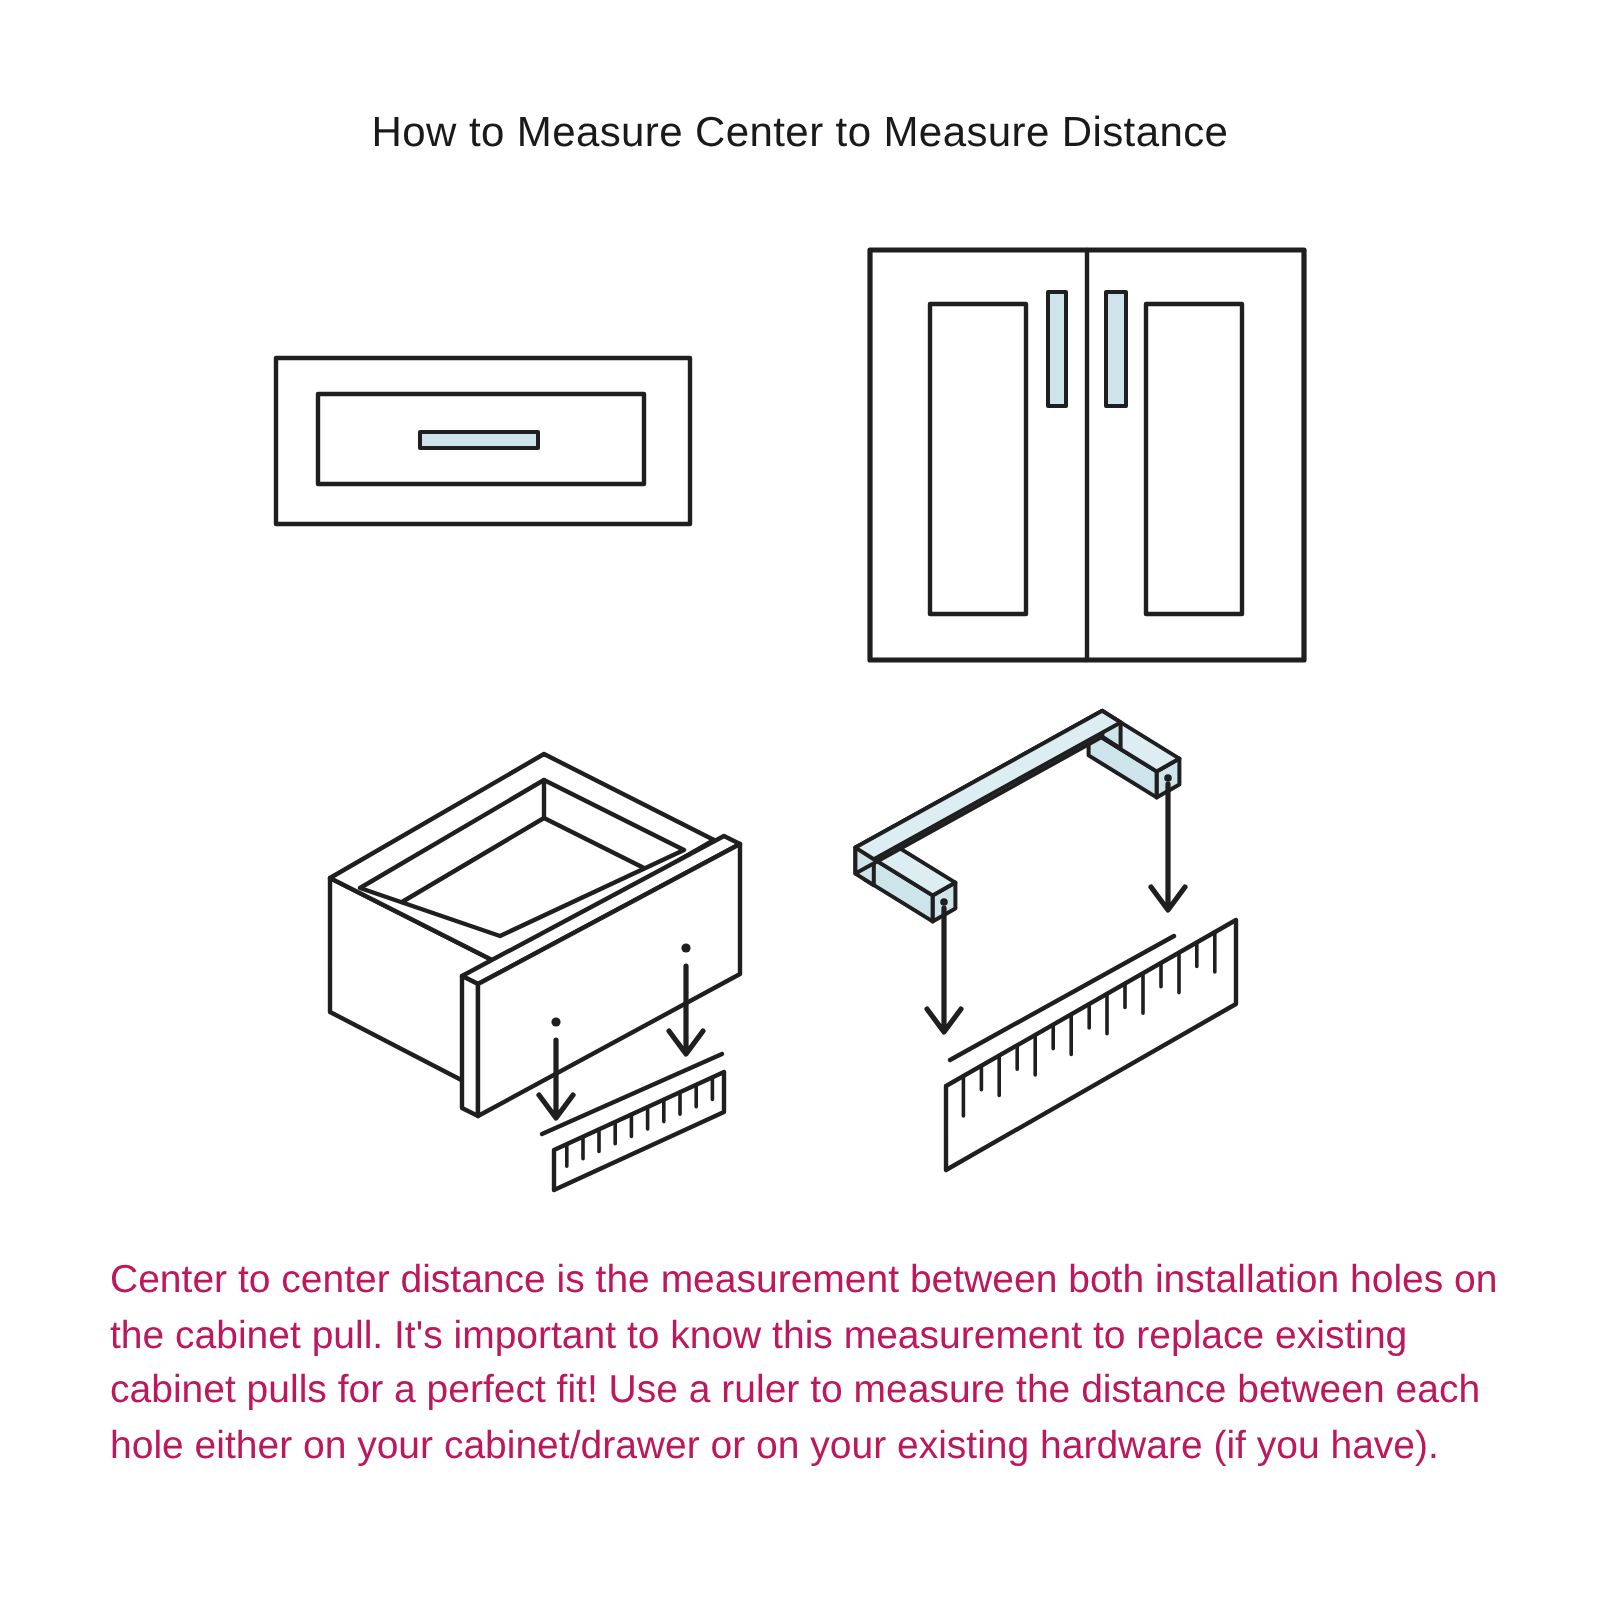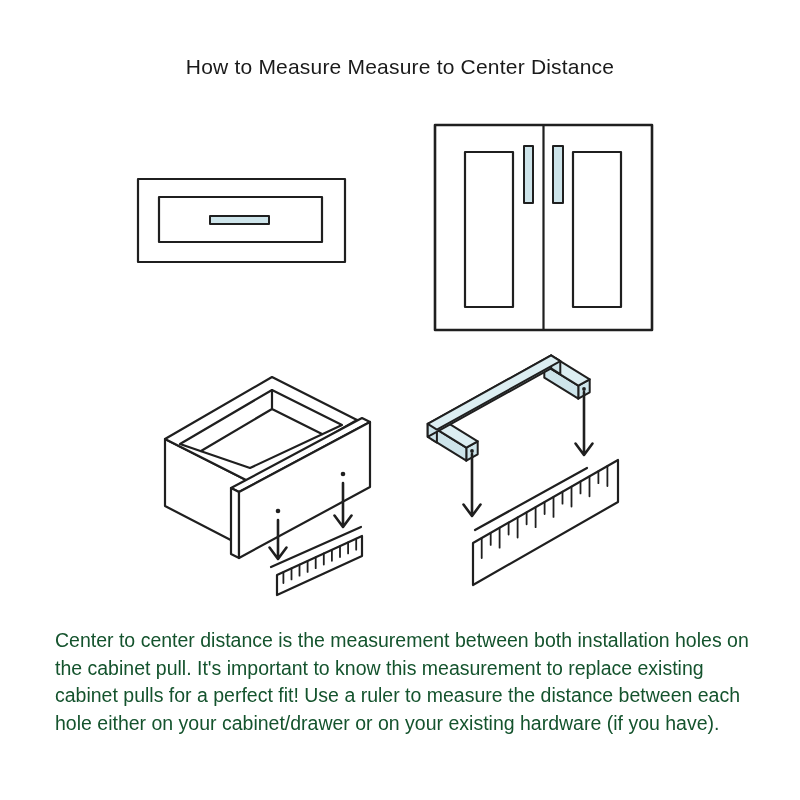--- a/index.html
+++ b/index.html
@@ -18,42 +18,42 @@
     font-size: 21px;
     letter-spacing: 0.2px;
     color: #1a1a1a;
   }
   .description {
     position: absolute;
     left: 55px; top: 627px;
     width: 700px;
     font-size: 19.5px;
     line-height: 27.5px;
-    color: #14532d;
+    color: #be185d;
   }
   .fig { position: absolute; }
   .fig-drawer-front { left: 136px; top: 177px; }
   .fig-doors        { left: 425px; top: 115px; }
   .fig-drawer-iso   { left: 140px; top: 360px; }
   .fig-pull-ruler   { left: 420px; top: 350px; }
   svg { display: block; }
   .ln   { fill: none; stroke: #1f1f1f; stroke-width: 2.2; stroke-linejoin: round; stroke-linecap: round; }
   .face { fill: #ffffff; stroke: #1f1f1f; stroke-width: 2.2; stroke-linejoin: round; }
   .blue { fill: #cde4ea; stroke: #1f1f1f; stroke-width: 2; stroke-linejoin: round; }
   .blue-top { fill: #dceef2; stroke: #1f1f1f; stroke-width: 2; stroke-linejoin: round; }
   .arrow { fill: none; stroke: #1f1f1f; stroke-width: 2.6; stroke-linejoin: round; stroke-linecap: round; }
   .tick  { fill: none; stroke: #1f1f1f; stroke-width: 1.8; stroke-linecap: round; }
   .dot   { fill: #1f1f1f; stroke: none; }
 </style>
 </head>
 <body>
 
 <div class="canvas">
 
-  <div class="title">How to Measure Measure to Center Distance</div>
+  <div class="title">How to Measure Center to Measure Distance</div>
 
   <div class="fig fig-drawer-front">
     <svg width="212" height="88" viewBox="0 0 212 88">
       <rect class="face" x="2" y="2" width="207" height="83"></rect>
       <rect class="face" x="23" y="20" width="163" height="45"></rect>
       <rect class="blue" x="74" y="39" width="59" height="8" fill="#cde4ea"></rect>
     </svg>
   </div>
 
   <div class="fig fig-doors">

